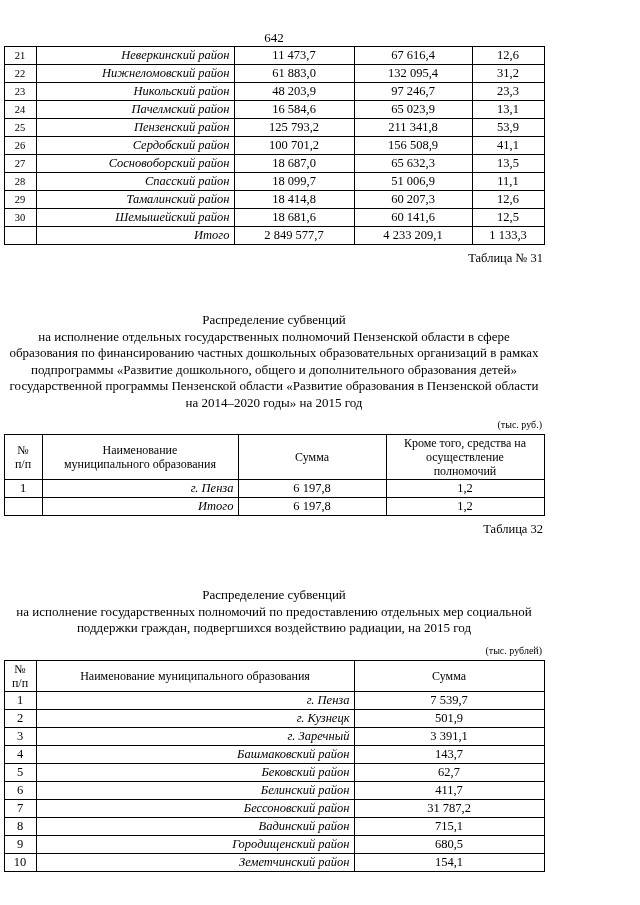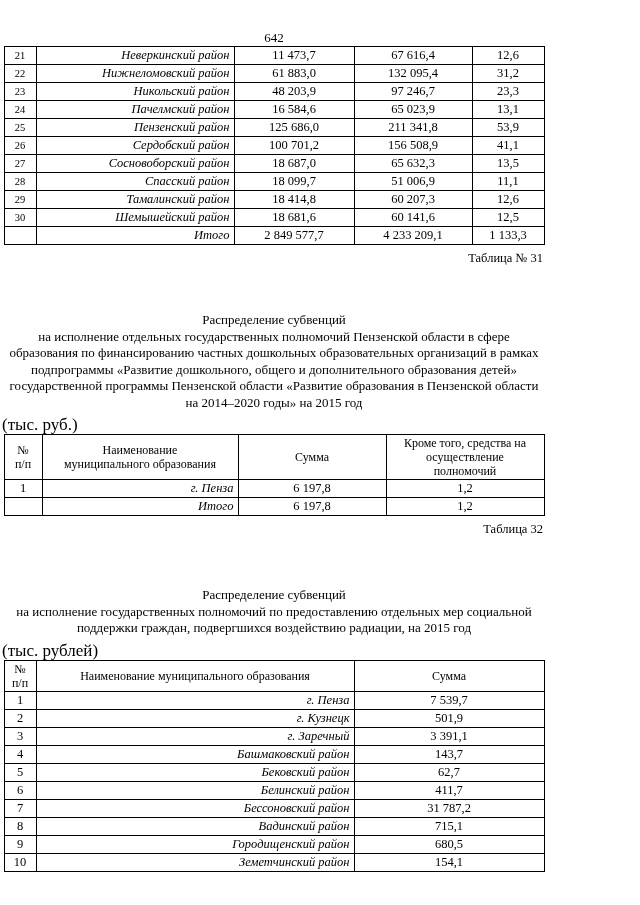--- a/index.html
+++ b/index.html
@@ -82,21 +82,22 @@
   .table-caption {
     text-align: right;
     font-size: 12.5px;
     line-height: 15px;
     width: 540px;
     margin: 0 auto;
     padding-top: 6px;
     padding-right: 2px;
   }
   .units {
-    font-size: 17px;
+    text-align: right;
+    font-size: 10px;
     line-height: 15px;
     width: 540px;
     margin: 0 auto;
     padding-right: 4px;
     padding-bottom: 2px;
   }
   .doc-title {
     text-align: center;
     font-size: 13px;
     line-height: 16.5px;
@@ -152,21 +153,21 @@
         <tr>
           <td class="c-num-sm">24</td>
           <td class="c-name">Пачелмский район</td>
           <td class="c-val">16 584,6</td>
           <td class="c-val">65 023,9</td>
           <td class="c-val">13,1</td>
         </tr>
         <tr>
           <td class="c-num-sm">25</td>
           <td class="c-name">Пензенский район</td>
-          <td class="c-val">125 686,0</td>
+          <td class="c-val">125 793,2</td>
           <td class="c-val">211 341,8</td>
           <td class="c-val">53,9</td>
         </tr>
         <tr>
           <td class="c-num-sm">26</td>
           <td class="c-name">Сердобский район</td>
           <td class="c-val">100 701,2</td>
           <td class="c-val">156 508,9</td>
           <td class="c-val">41,1</td>
         </tr>

